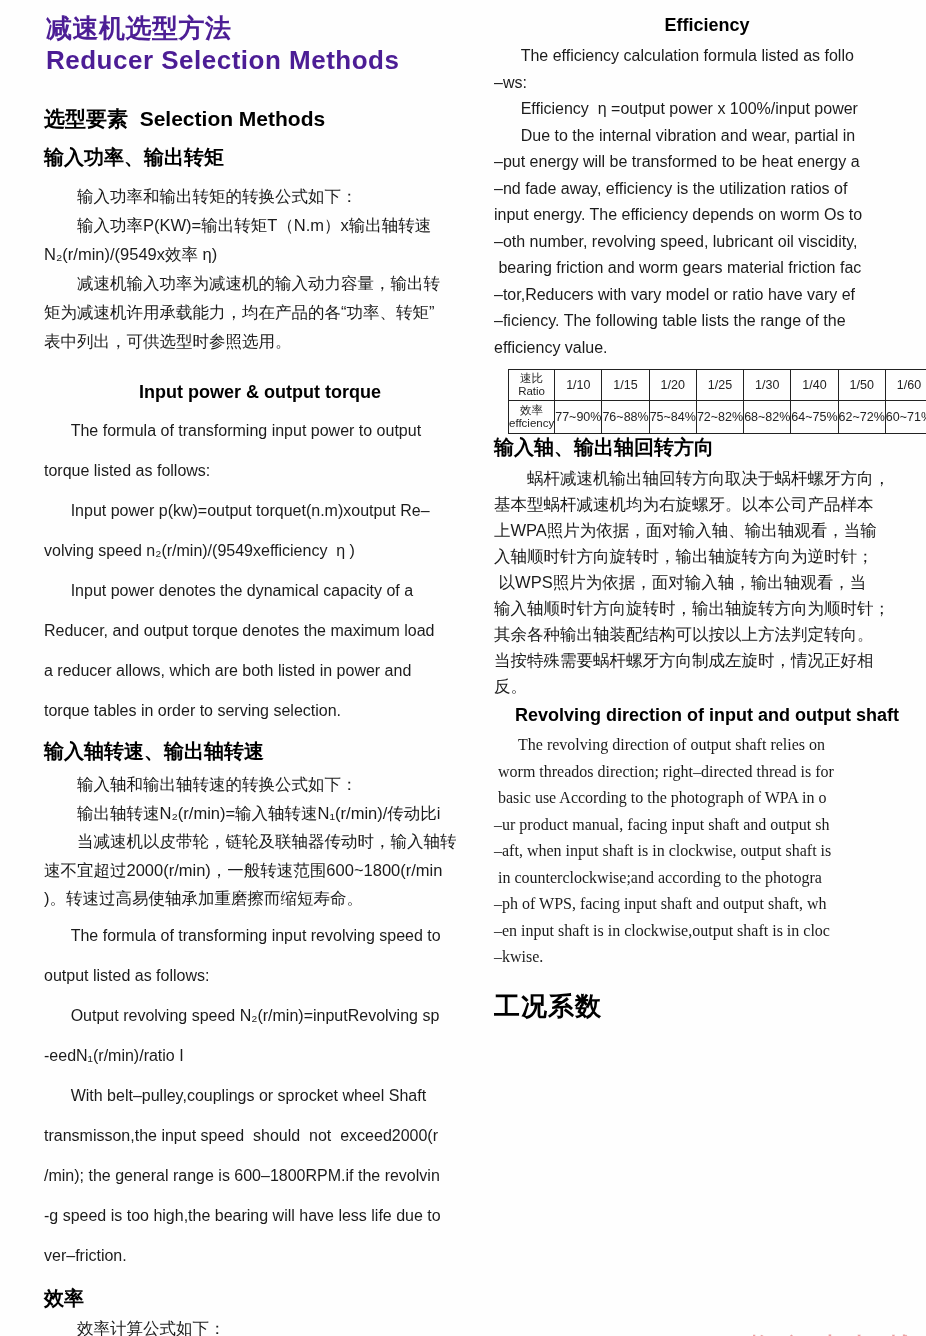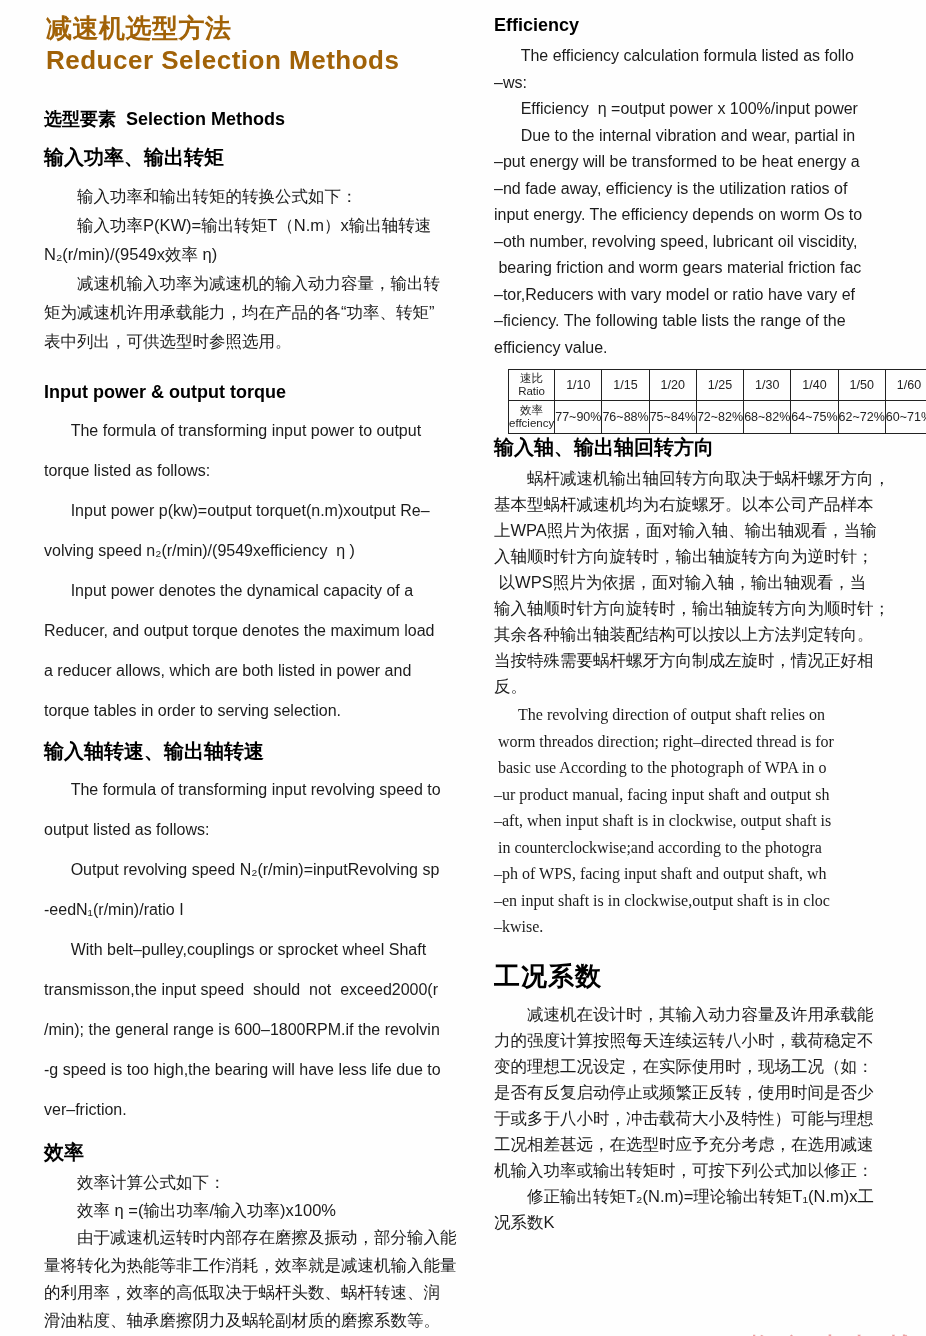--- a/index.html
+++ b/index.html
@@ -8,24 +8,24 @@
     width:926px;height:1336px;
     background:#fefefe;
     overflow:hidden;
     font-family:"Liberation Sans","DejaVu Sans",sans-serif;
     color:#1b1b1b;
   }
   .col{position:absolute;top:12px;}
   .col-left{left:44px;width:432px;}
   .col-right{left:494px;width:426px;}
 
-  .doc-title{font-size:26px;font-weight:bold;line-height:32px;color:#a16207;margin:0 0 30px 2px;letter-spacing:0.5px;}
-  .h-zh{font-size:18px;font-weight:bold;line-height:26px;color:#000;margin:0 0 12px 0;white-space:pre-wrap;}
+  .doc-title{font-size:26px;font-weight:bold;line-height:32px;color:#4c1d95;margin:0 0 30px 2px;letter-spacing:0.5px;}
+  .h-zh{font-size:21px;font-weight:bold;line-height:26px;color:#000;margin:0 0 12px 0;white-space:pre-wrap;}
   .h-zh-sub{font-size:20px;font-weight:bold;line-height:26px;color:#000;margin:0;white-space:pre-wrap;}
-  .h-en{font-size:18px;font-weight:bold;line-height:26px;color:#000;margin:0;white-space:pre-wrap;}
+  .h-en{font-size:18px;font-weight:bold;line-height:26px;color:#000;margin:0;white-space:pre-wrap;text-align:center;}
   .h-big{font-size:26px;font-weight:bold;line-height:34px;color:#000;margin:0;letter-spacing:1px;}
 
   .para{margin:0;white-space:pre-wrap;}
   .zh{font-size:16.5px;line-height:29px;}
   .en{font-size:16px;line-height:40px;}
   .zh-r{font-size:16.5px;line-height:27.5px;}
   .en-r{font-size:16px;line-height:26.5px;}
 
   
   .mb3{margin-bottom:3px;}.mb4{margin-bottom:4px;}.mb5{margin-bottom:5px;}
@@ -87,20 +87,25 @@
     <p class="para en mb7">      The formula of transforming input power to output
 torque listed as follows:
       Input power p(kw)=output torquet(n.m)xoutput Re–
 volving speed n₂(r/min)/(9549xefficiency  η )
       Input power denotes the dynamical capacity of a
 Reducer, and output torque denotes the maximum load
 a reducer allows, which are both listed in power and
 torque tables in order to serving selection.</p>
 
     <div class="h-zh-sub mb6">输入轴转速、输出轴转速</div>
+    <p class="para zh p3l mb3">　　输入轴和输出轴转速的转换公式如下：
+　　输出轴转速N₂(r/min)=输入轴转速N₁(r/min)/传动比i
+　　当减速机以皮带轮，链轮及联轴器传动时，输入轴转
+速不宜超过2000(r/min)，一般转速范围600~1800(r/min
+)。转速过高易使轴承加重磨擦而缩短寿命。</p>
 
     <p class="para en mb9">      The formula of transforming input revolving speed to
 output listed as follows:
       Output revolving speed N₂(r/min)=inputRevolving sp
 -eedN₁(r/min)/ratio I
       With belt–pulley,couplings or sprocket wheel Shaft
 transmisson,the input speed  should  not  exceed2000(r
 /min); the general range is 600–1800RPM.if the revolvin
 -g speed is too high,the bearing will have less life due to
 ver–friction.</p>
@@ -162,40 +167,32 @@
     <p class="para zh-r p3r mb3">　　蜗杆减速机输出轴回转方向取决于蜗杆螺牙方向，
 基本型蜗杆减速机均为右旋螺牙。以本公司产品样本
 上WPA照片为依据，面对输入轴、输出轴观看，当输
 入轴顺时针方向旋转时，输出轴旋转方向为逆时针；
  以WPS照片为依据，面对输入轴，输出轴观看，当
 输入轴顺时针方向旋转时，输出轴旋转方向为顺时针；
 其余各种输出轴装配结构可以按以上方法判定转向。
 当按特殊需要蜗杆螺牙方向制成左旋时，情况正好相
 反。</p>
 
+    <div class="h-en mb4">Revolving direction of input and output shaft</div>
     <p class="para en-r p2r mb18">      The revolving direction of output shaft relies on
  worm threados direction; right–directed thread is for
  basic use According to the photograph of WPA in o
 –ur product manual, facing input shaft and output sh
 –aft, when input shaft is in clockwise, output shaft is
  in counterclockwise;and according to the photogra
 –ph of WPS, facing input shaft and output shaft, wh
 –en input shaft is in clockwise,output shaft is in cloc
 –kwise.</p>
 
     <div class="h-big mb8">工况系数</div>
-    <p class="para zh-r p5r">　　减速机在设计时，其输入动力容量及许用承载能
-力的强度计算按照每天连续运转八小时，载荷稳定不
-变的理想工况设定，在实际使用时，现场工况（如：
-是否有反复启动停止或频繁正反转，使用时间是否少
-于或多于八小时，冲击载荷大小及特性）可能与理想
-工况相差甚远，在选型时应予充分考虑，在选用减速
-机输入功率或输出转矩时，可按下列公式加以修正：
-　　修正输出转矩T₂(N.m)=理论输出转矩T₁(N.m)x工
-况系数K</p>
   </div>
 
   <div class="watermark">
     <div class="wm-zh">格鲁夫机械</div>
     <div class="wm-url">Www.GeLufu.Com</div>
   </div>
 
 </div>
 
 </body></html>

